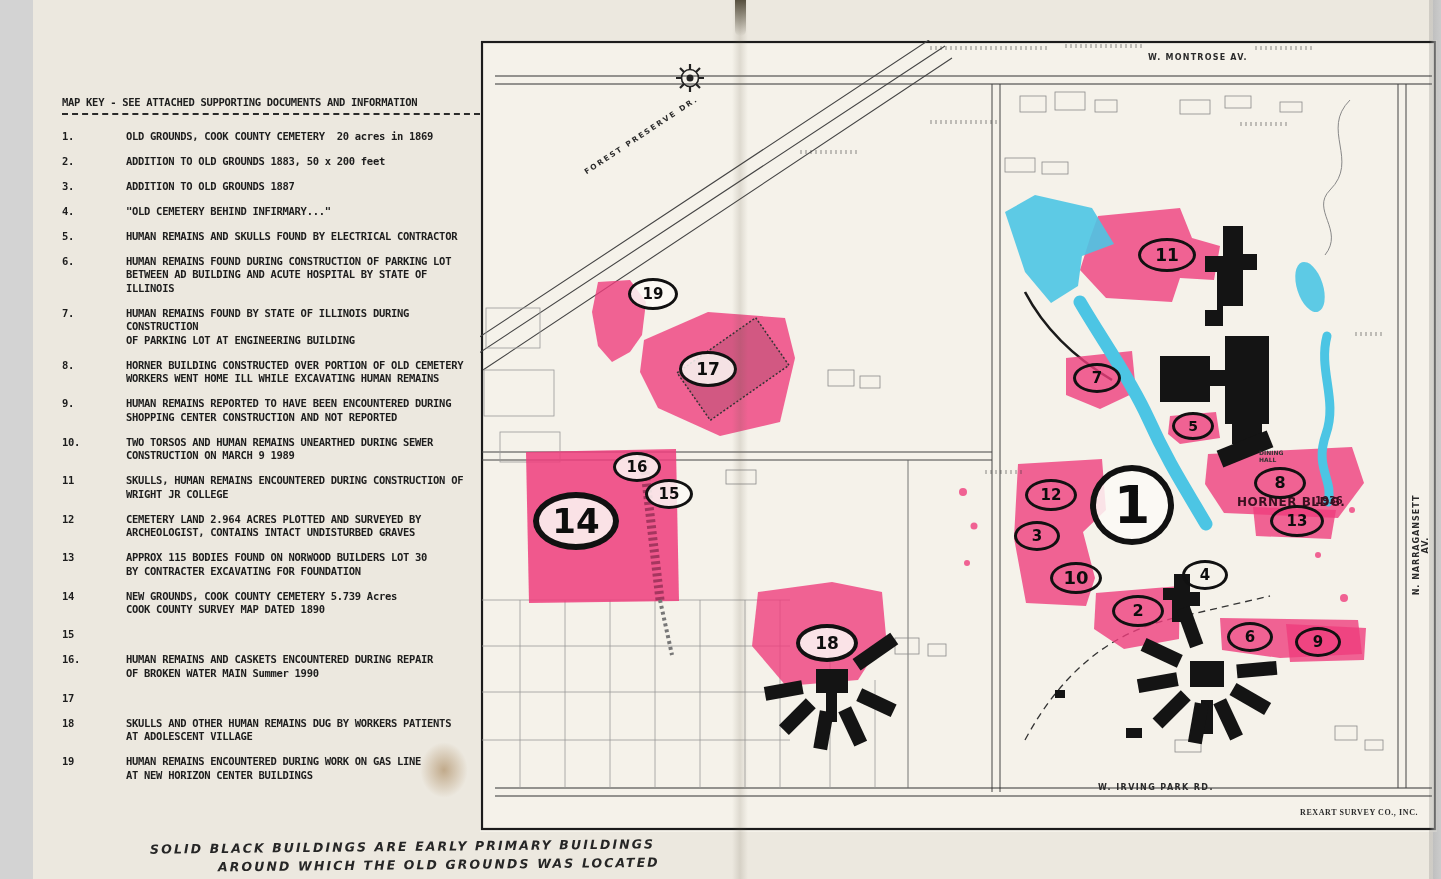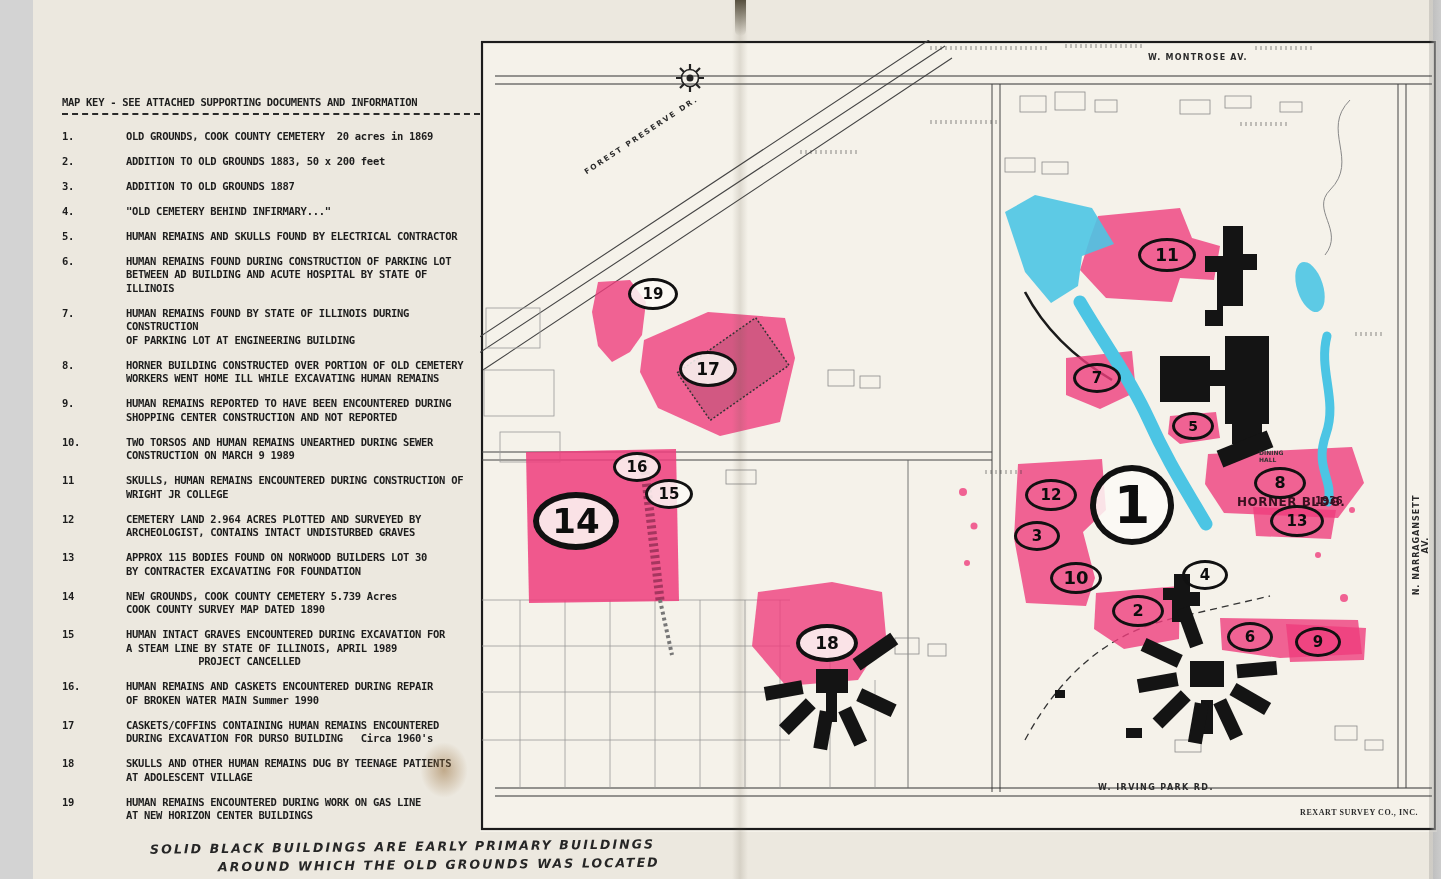--- a/index.html
+++ b/index.html
@@ -326,37 +326,32 @@
           <span class="txt">APPROX 115 BODIES FOUND ON NORWOOD BUILDERS LOT 30
 BY CONTRACTER EXCAVATING FOR FOUNDATION</span>
         </div>
         <div class="key-item">
           <span class="num">14</span>
           <span class="txt">NEW GROUNDS, COOK COUNTY CEMETERY 5.739 Acres
 COOK COUNTY SURVEY MAP DATED 1890</span>
         </div>
         <div class="key-item">
           <span class="num">15</span>
-          <span class="txt">HUMAN INTACT GRAVES ENCOUNTERED DURING EXCAVATION FOR
-A STEAM LINE BY STATE OF ILLINOIS, APRIL 1989
-            PROJECT CANCELLED</span>
         </div>
         <div class="key-item">
           <span class="num">16.</span>
           <span class="txt">HUMAN REMAINS AND CASKETS ENCOUNTERED DURING REPAIR
 OF BROKEN WATER MAIN Summer 1990</span>
         </div>
         <div class="key-item">
           <span class="num">17</span>
-          <span class="txt">CASKETS/COFFINS CONTAINING HUMAN REMAINS ENCOUNTERED
-DURING EXCAVATION FOR DURSO BUILDING   Circa 1960's</span>
         </div>
         <div class="key-item">
           <span class="num">18</span>
-          <span class="txt">SKULLS AND OTHER HUMAN REMAINS DUG BY TEENAGE PATIENTS
+          <span class="txt">SKULLS AND OTHER HUMAN REMAINS DUG BY WORKERS PATIENTS
 AT ADOLESCENT VILLAGE</span>
         </div>
         <div class="key-item">
           <span class="num">19</span>
           <span class="txt">HUMAN REMAINS ENCOUNTERED DURING WORK ON GAS LINE
 AT NEW HORIZON CENTER BUILDINGS</span>
         </div>
       </div>
   </div>
 

